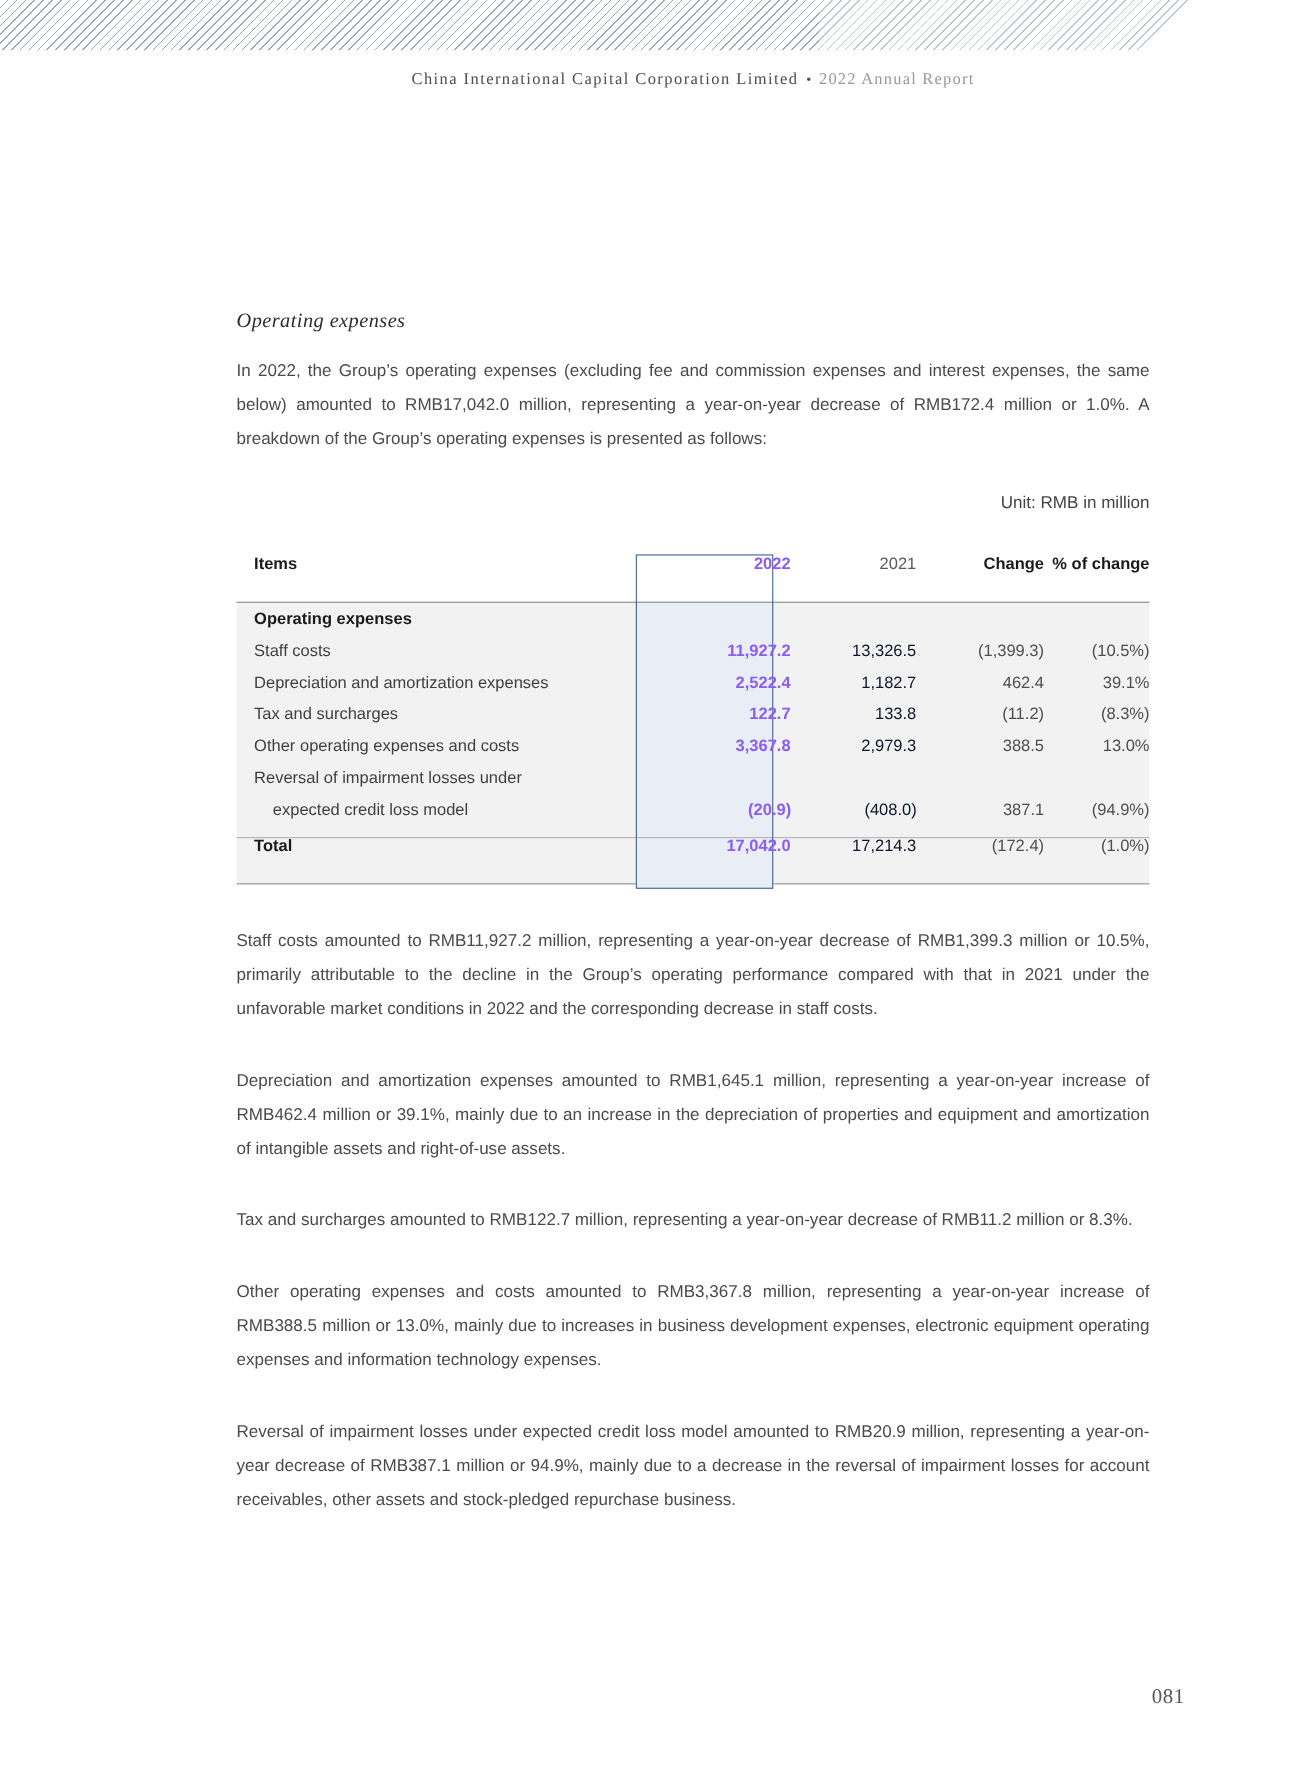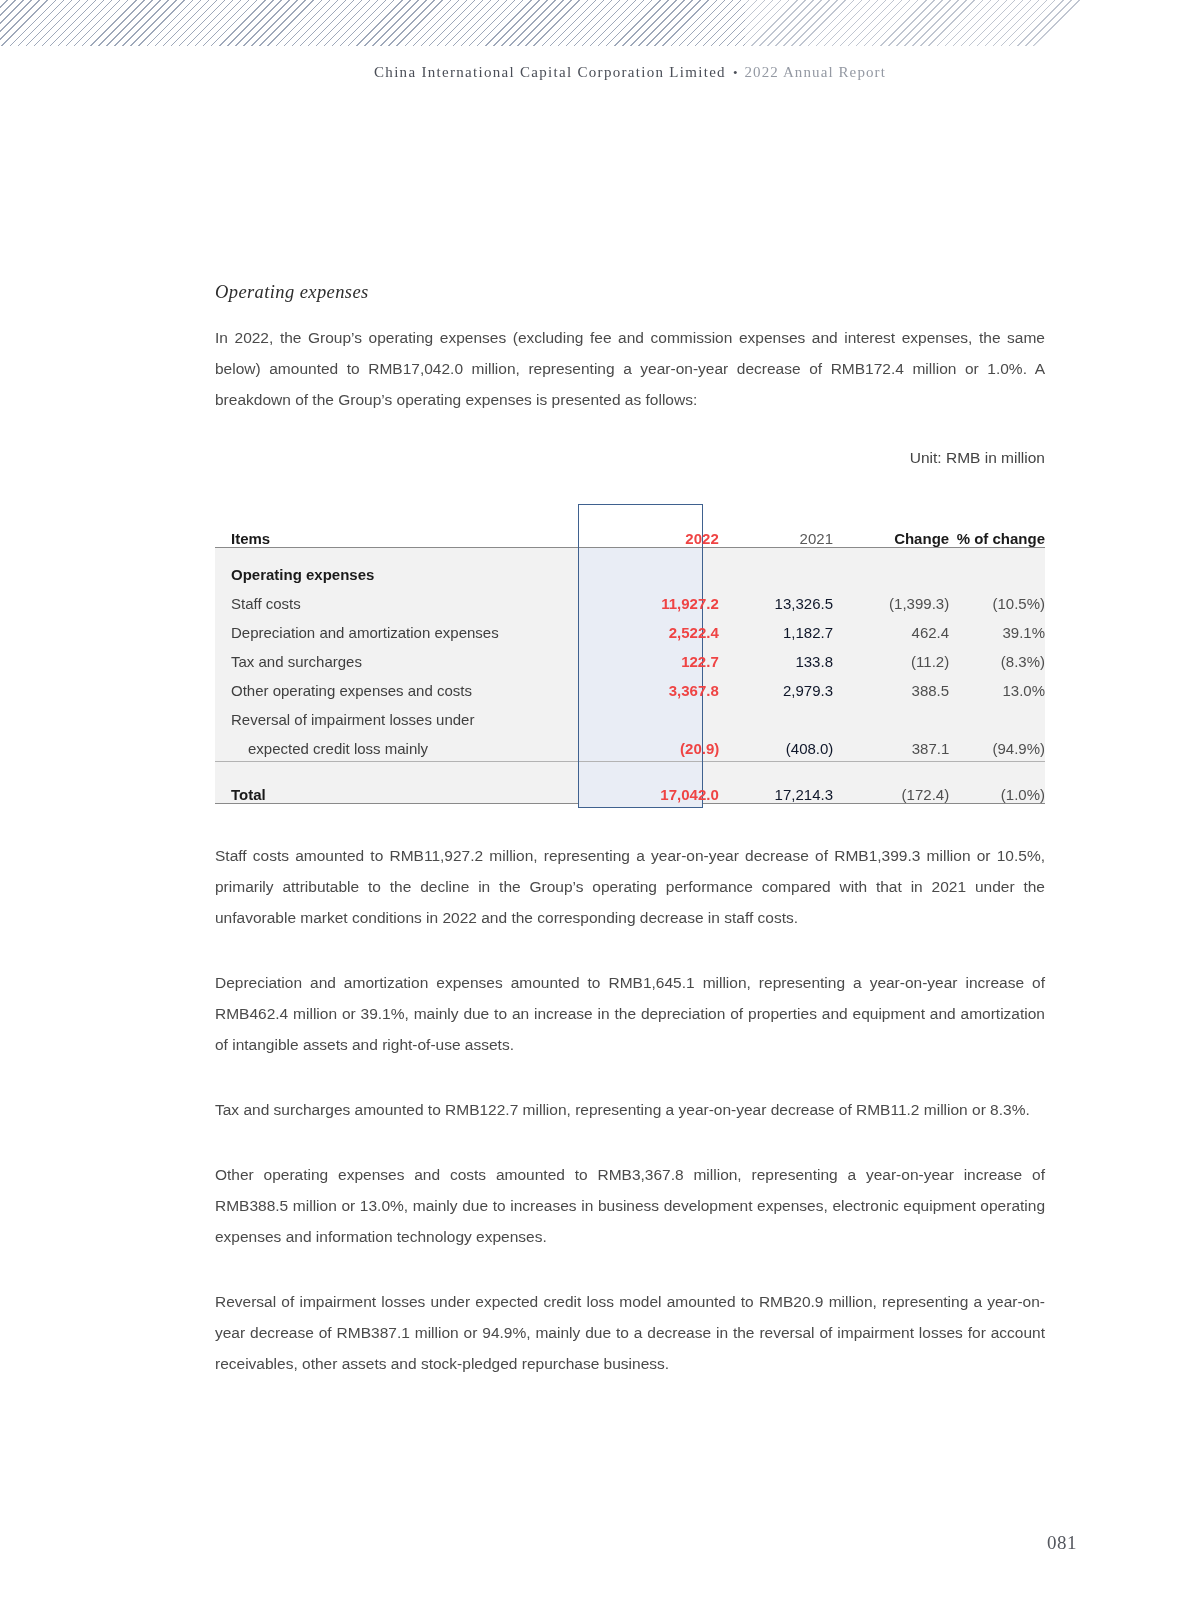--- a/index.html
+++ b/index.html
@@ -79,32 +79,32 @@
   .col2022-fill { position: absolute; top: 43px; left: 363px; width: 125px; height: 261px; background: #e9edf5; }
   .rule { position: absolute; height: 1px; background: #8a8a8a; }
   .rule-header   { top: 43px;  left: 0;     width: 830px; }
   .rule-pretotal { top: 257px; left: 0;     width: 830px; background: #b3b3b3; }
   .rule-bottom-l { top: 299px; left: 0;     width: 363px; }
   .rule-bottom-r { top: 299px; left: 488px; width: 342px; }
   .col2022-border {
     position: absolute; top: 0; left: 363px; width: 125px; height: 304px;
     border: 1.5px solid #3f618f;
   }
-  .trow { position: absolute; left: 0; width: 830px; height: 29px; display: flex; align-items: flex-end; }
+  .trow { position: absolute; left: 0; width: 830px; height: 29px; display: flex; align-items: flex-start; }
   .trow.thead { top: 0; height: 43px; }
   .r-opex  { top: 50px; }
   .r-staff { top: 79px; }
   .r-dep   { top: 108px; }
   .r-tax   { top: 137px; }
   .r-other { top: 166px; }
   .r-rev1  { top: 195px; }
   .r-rev2  { top: 224px; }
   .r-total { top: 257px; height: 42px; }
   .c-items { width: 363px; padding-left: 16px; text-align: left; color: #3f3f3f; }
-  .c-2022  { width: 141px; padding-right: 11px; text-align: right; color: #ef4444; font-weight: bold; margin-left: 48px; }
+  .c-2022  { width: 141px; padding-right: 11px; text-align: right; color: #8b5cf6; font-weight: bold; margin-left: 48px; }
   .c-2021  { width: 112px; text-align: right; color: #0f172a; }
   .c-chg   { width: 126px; text-align: right; color: #4f4f4f; }
   .c-pct   { width: 104px; text-align: right; color: #4f4f4f; }
   .th-dark { font-weight: bold; color: #1a1a1a; }
   .th-gray { color: #5a5a5a; }
   .cell-bold { font-weight: bold; color: #1a1a1a; }
   .indent2 { padding-left: 33px; }
 
   
   .paras { position: absolute; top: 840px; left: 0; width: 830px; }
@@ -196,21 +196,21 @@
         <div class="c-2021">2,979.3</div>
         <div class="c-chg">388.5</div>
         <div class="c-pct">13.0%</div>
       </div>
 
       <div class="trow r-rev1">
         <div class="c-items">Reversal of impairment losses under</div>
       </div>
 
       <div class="trow r-rev2">
-        <div class="c-items indent2">expected credit loss mainly</div>
+        <div class="c-items indent2">expected credit loss model</div>
         <div class="c-2022">(20.9)</div>
         <div class="c-2021">(408.0)</div>
         <div class="c-chg">387.1</div>
         <div class="c-pct">(94.9%)</div>
       </div>
 
       <div class="trow r-total">
         <div class="c-items cell-bold">Total</div>
         <div class="c-2022">17,042.0</div>
         <div class="c-2021">17,214.3</div>

